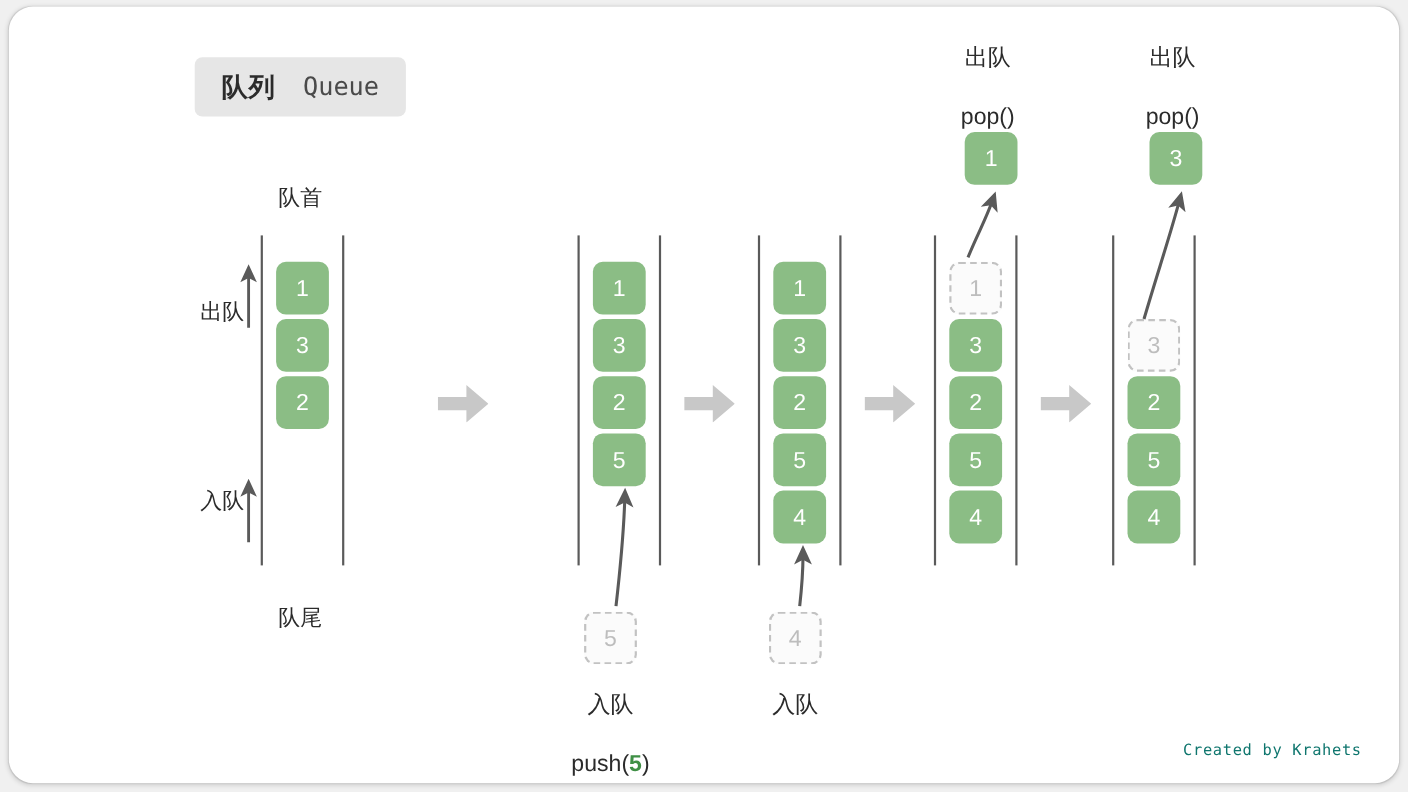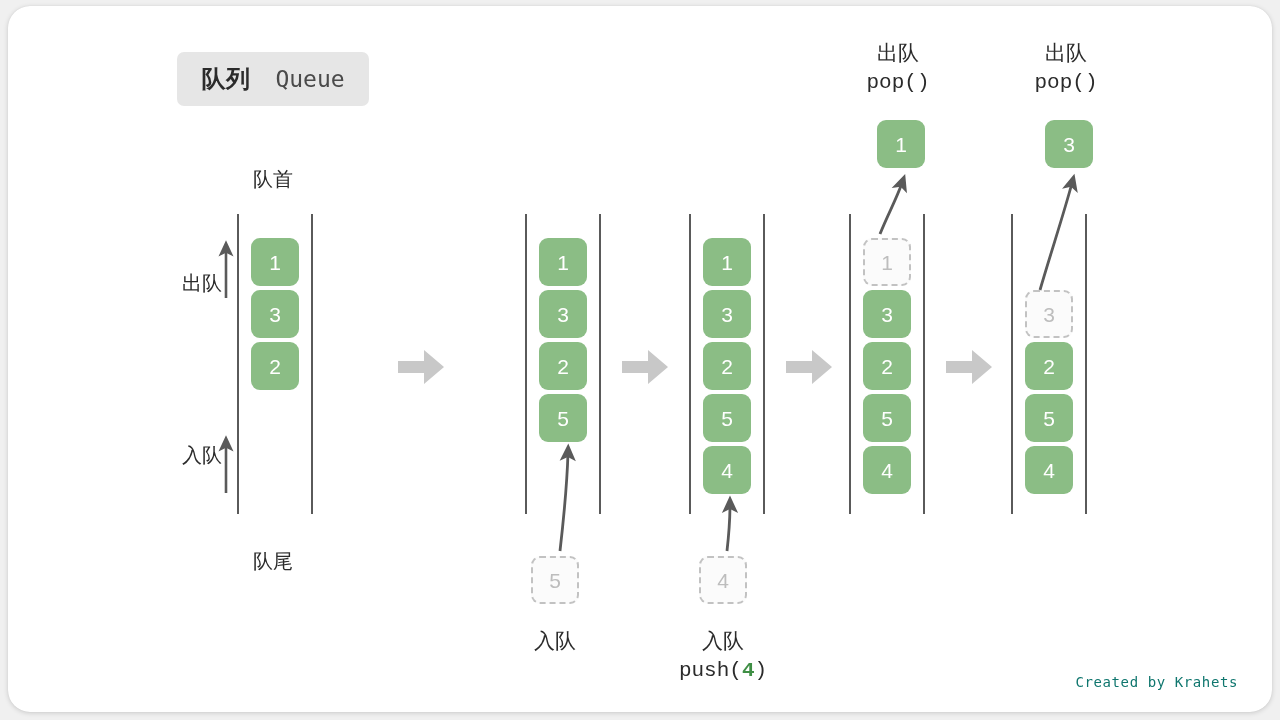--- a/index.html
+++ b/index.html
@@ -69,23 +69,24 @@
   }
   .op-label {
     position: absolute;
     font-size: 21px;
     color: #2b2b2b;
     white-space: nowrap;
     text-align: center;
     line-height: 1.45;
   }
   .mono {
-    font-family: Liberation Mono, monospace;
+    font-family: Liberation Sans, sans-serif;
     font-size: 21px;
     color: #2b2b2b;
+    margin-top: 24px;
   }
   .mono .hl { color: #3f8f45; font-weight: bold; }
 
   
   .column { position: absolute; }
   .rail {
     position: absolute;
     width: 2px;
     background: #5a5a5a;
   }
@@ -163,25 +164,25 @@
     </div>
 
     <div class="cell filled" style="left:869px; top:114px;">1</div>
     <div class="cell filled" style="left:1037px; top:114px;">3</div>
 
     <div class="cell ghost" style="left:523px; top:550px;">5</div>
     <div class="cell ghost" style="left:691px; top:550px;">4</div>
 
     <div class="op-label" style="left:472px; top:620px; width:150px;">
       <div>入队</div>
+      <div class="mono"><span>push(</span><span class="hl">5</span><span>)</span></div>
     </div>
 
     <div class="op-label" style="left:640px; top:620px; width:150px;">
       <div>入队</div>
-      <div class="mono"><span>push(</span><span class="hl">4</span><span>)</span></div>
     </div>
 
     <div id="columns-host">
         <div class="column">
           <div class="rail" style="left: 229px; top: 208px; height: 300px;"></div>
           <div class="rail" style="left: 303px; top: 208px; height: 300px;"></div>
           <div class="cell filled" style="left: 243px; top: 232px;">1</div>
           <div class="cell filled" style="left: 243px; top: 284px;">3</div>
           <div class="cell filled" style="left: 243px; top: 336px;">2</div>
         </div>

